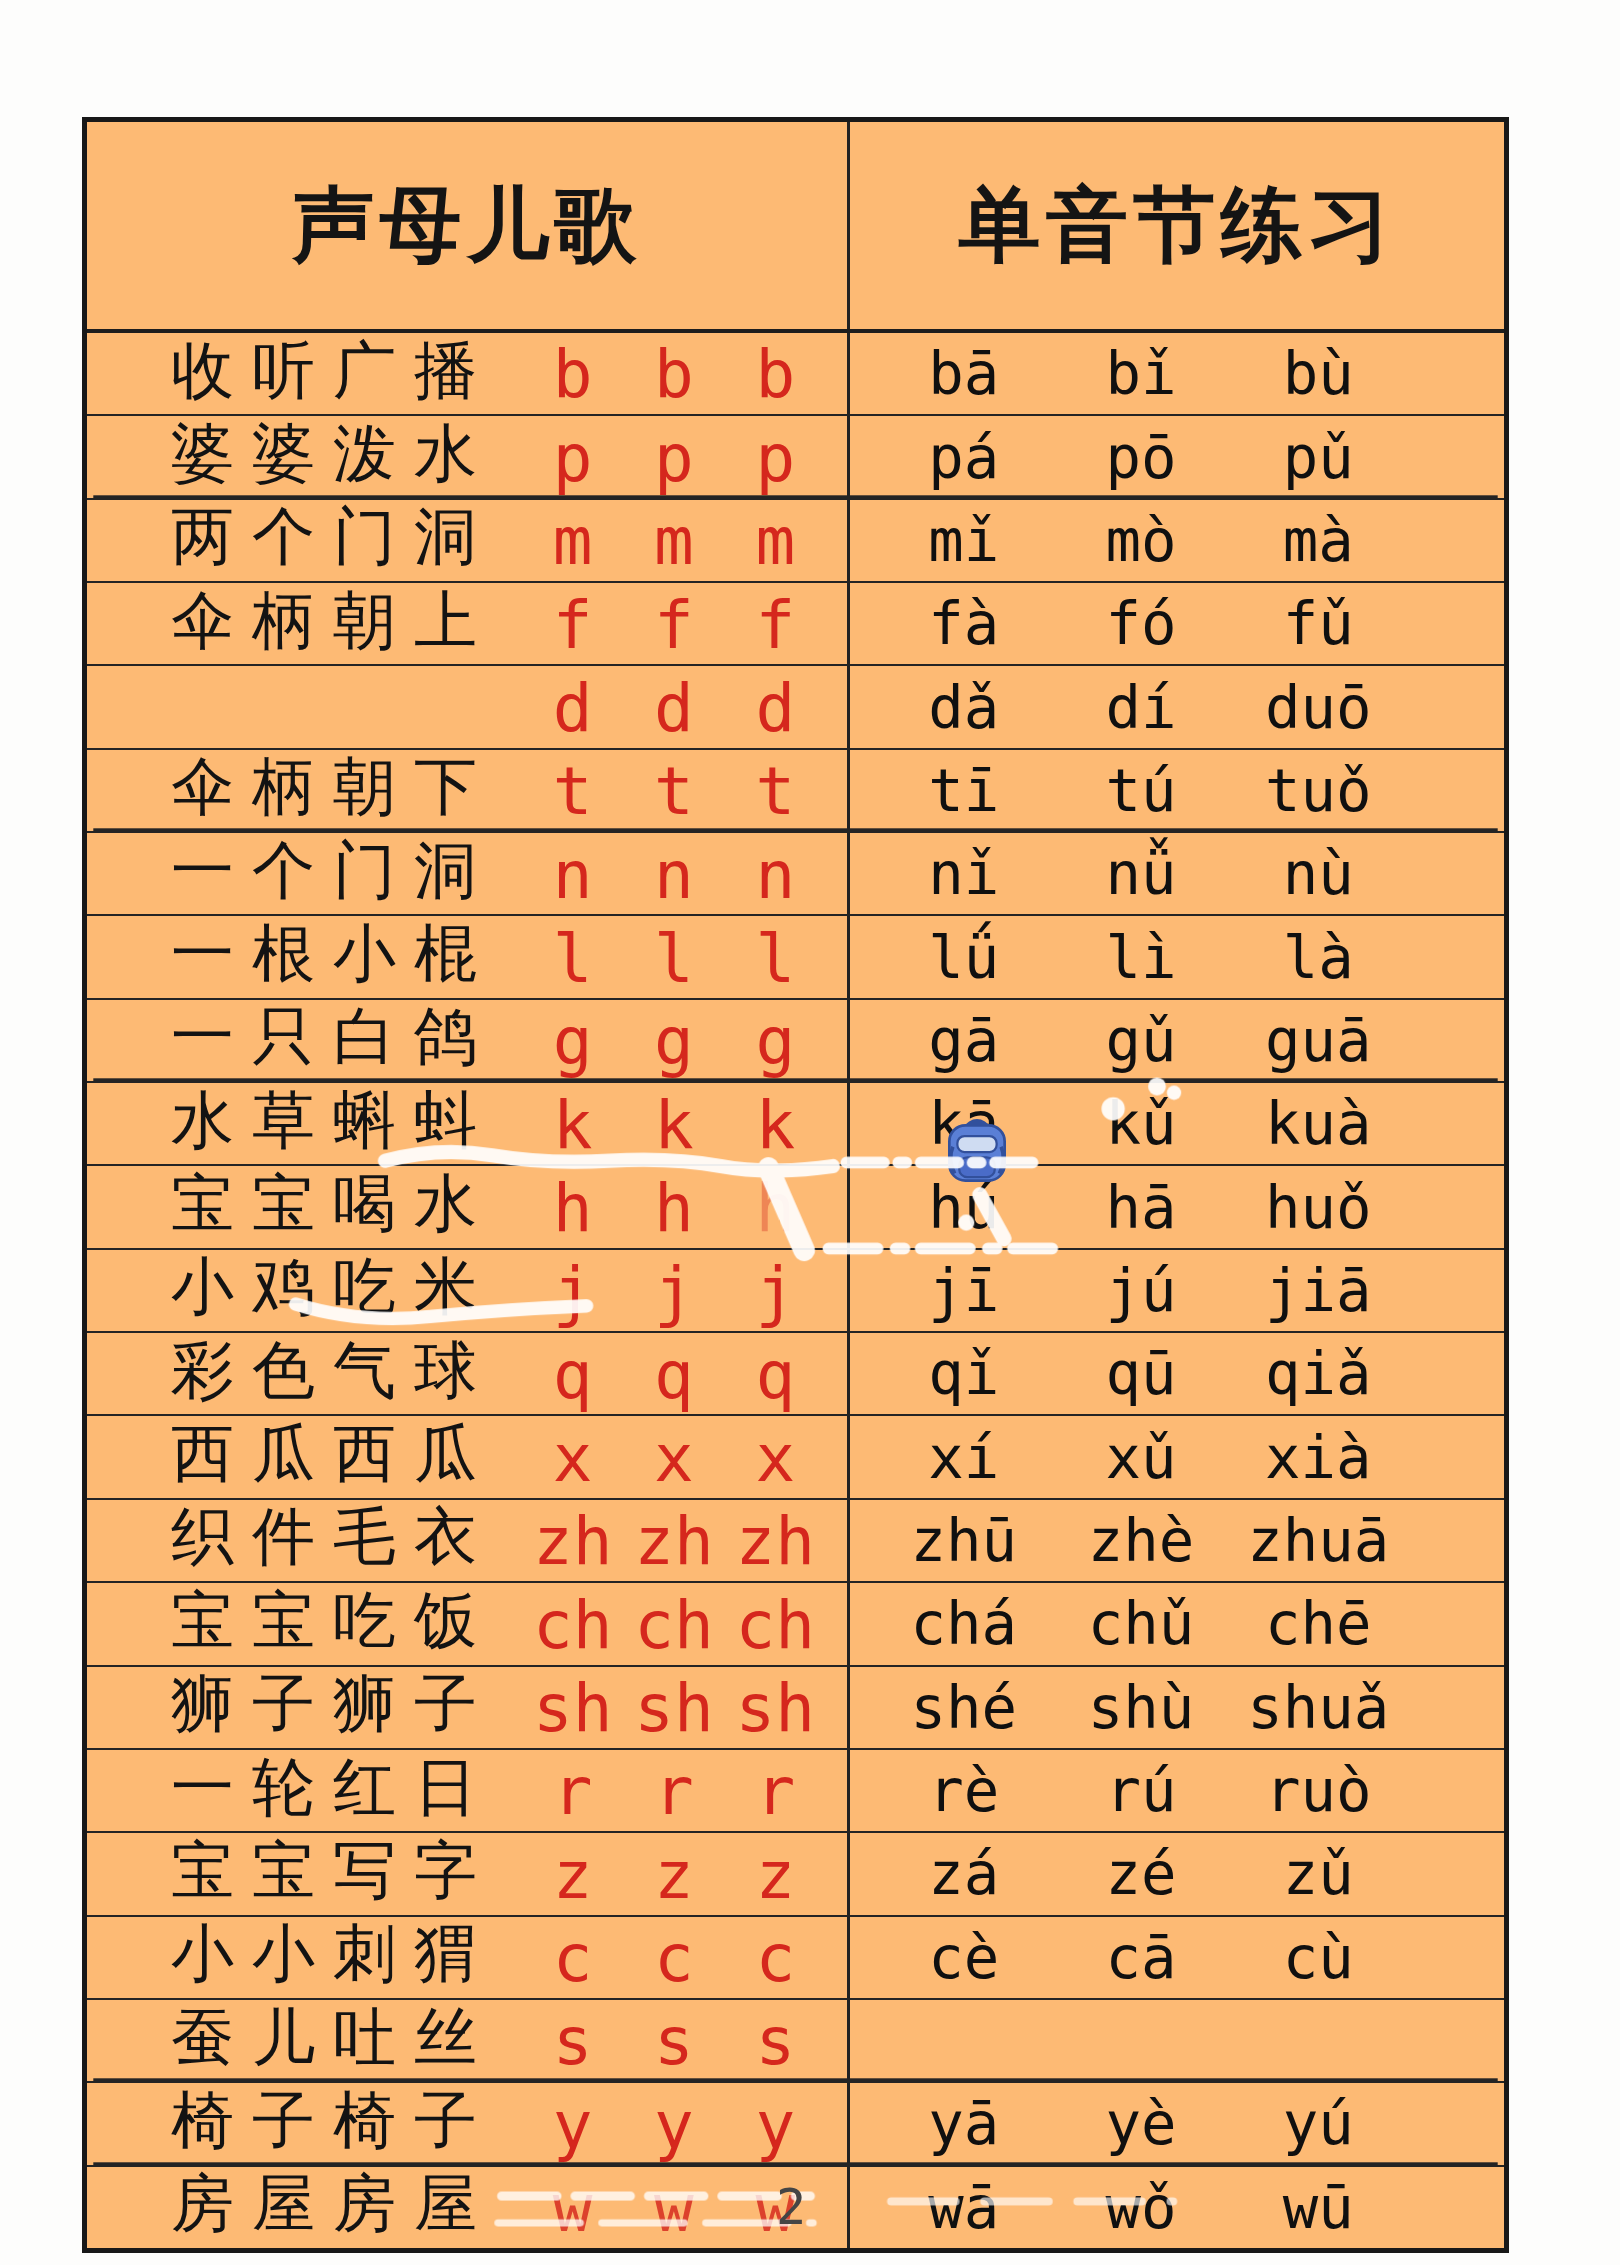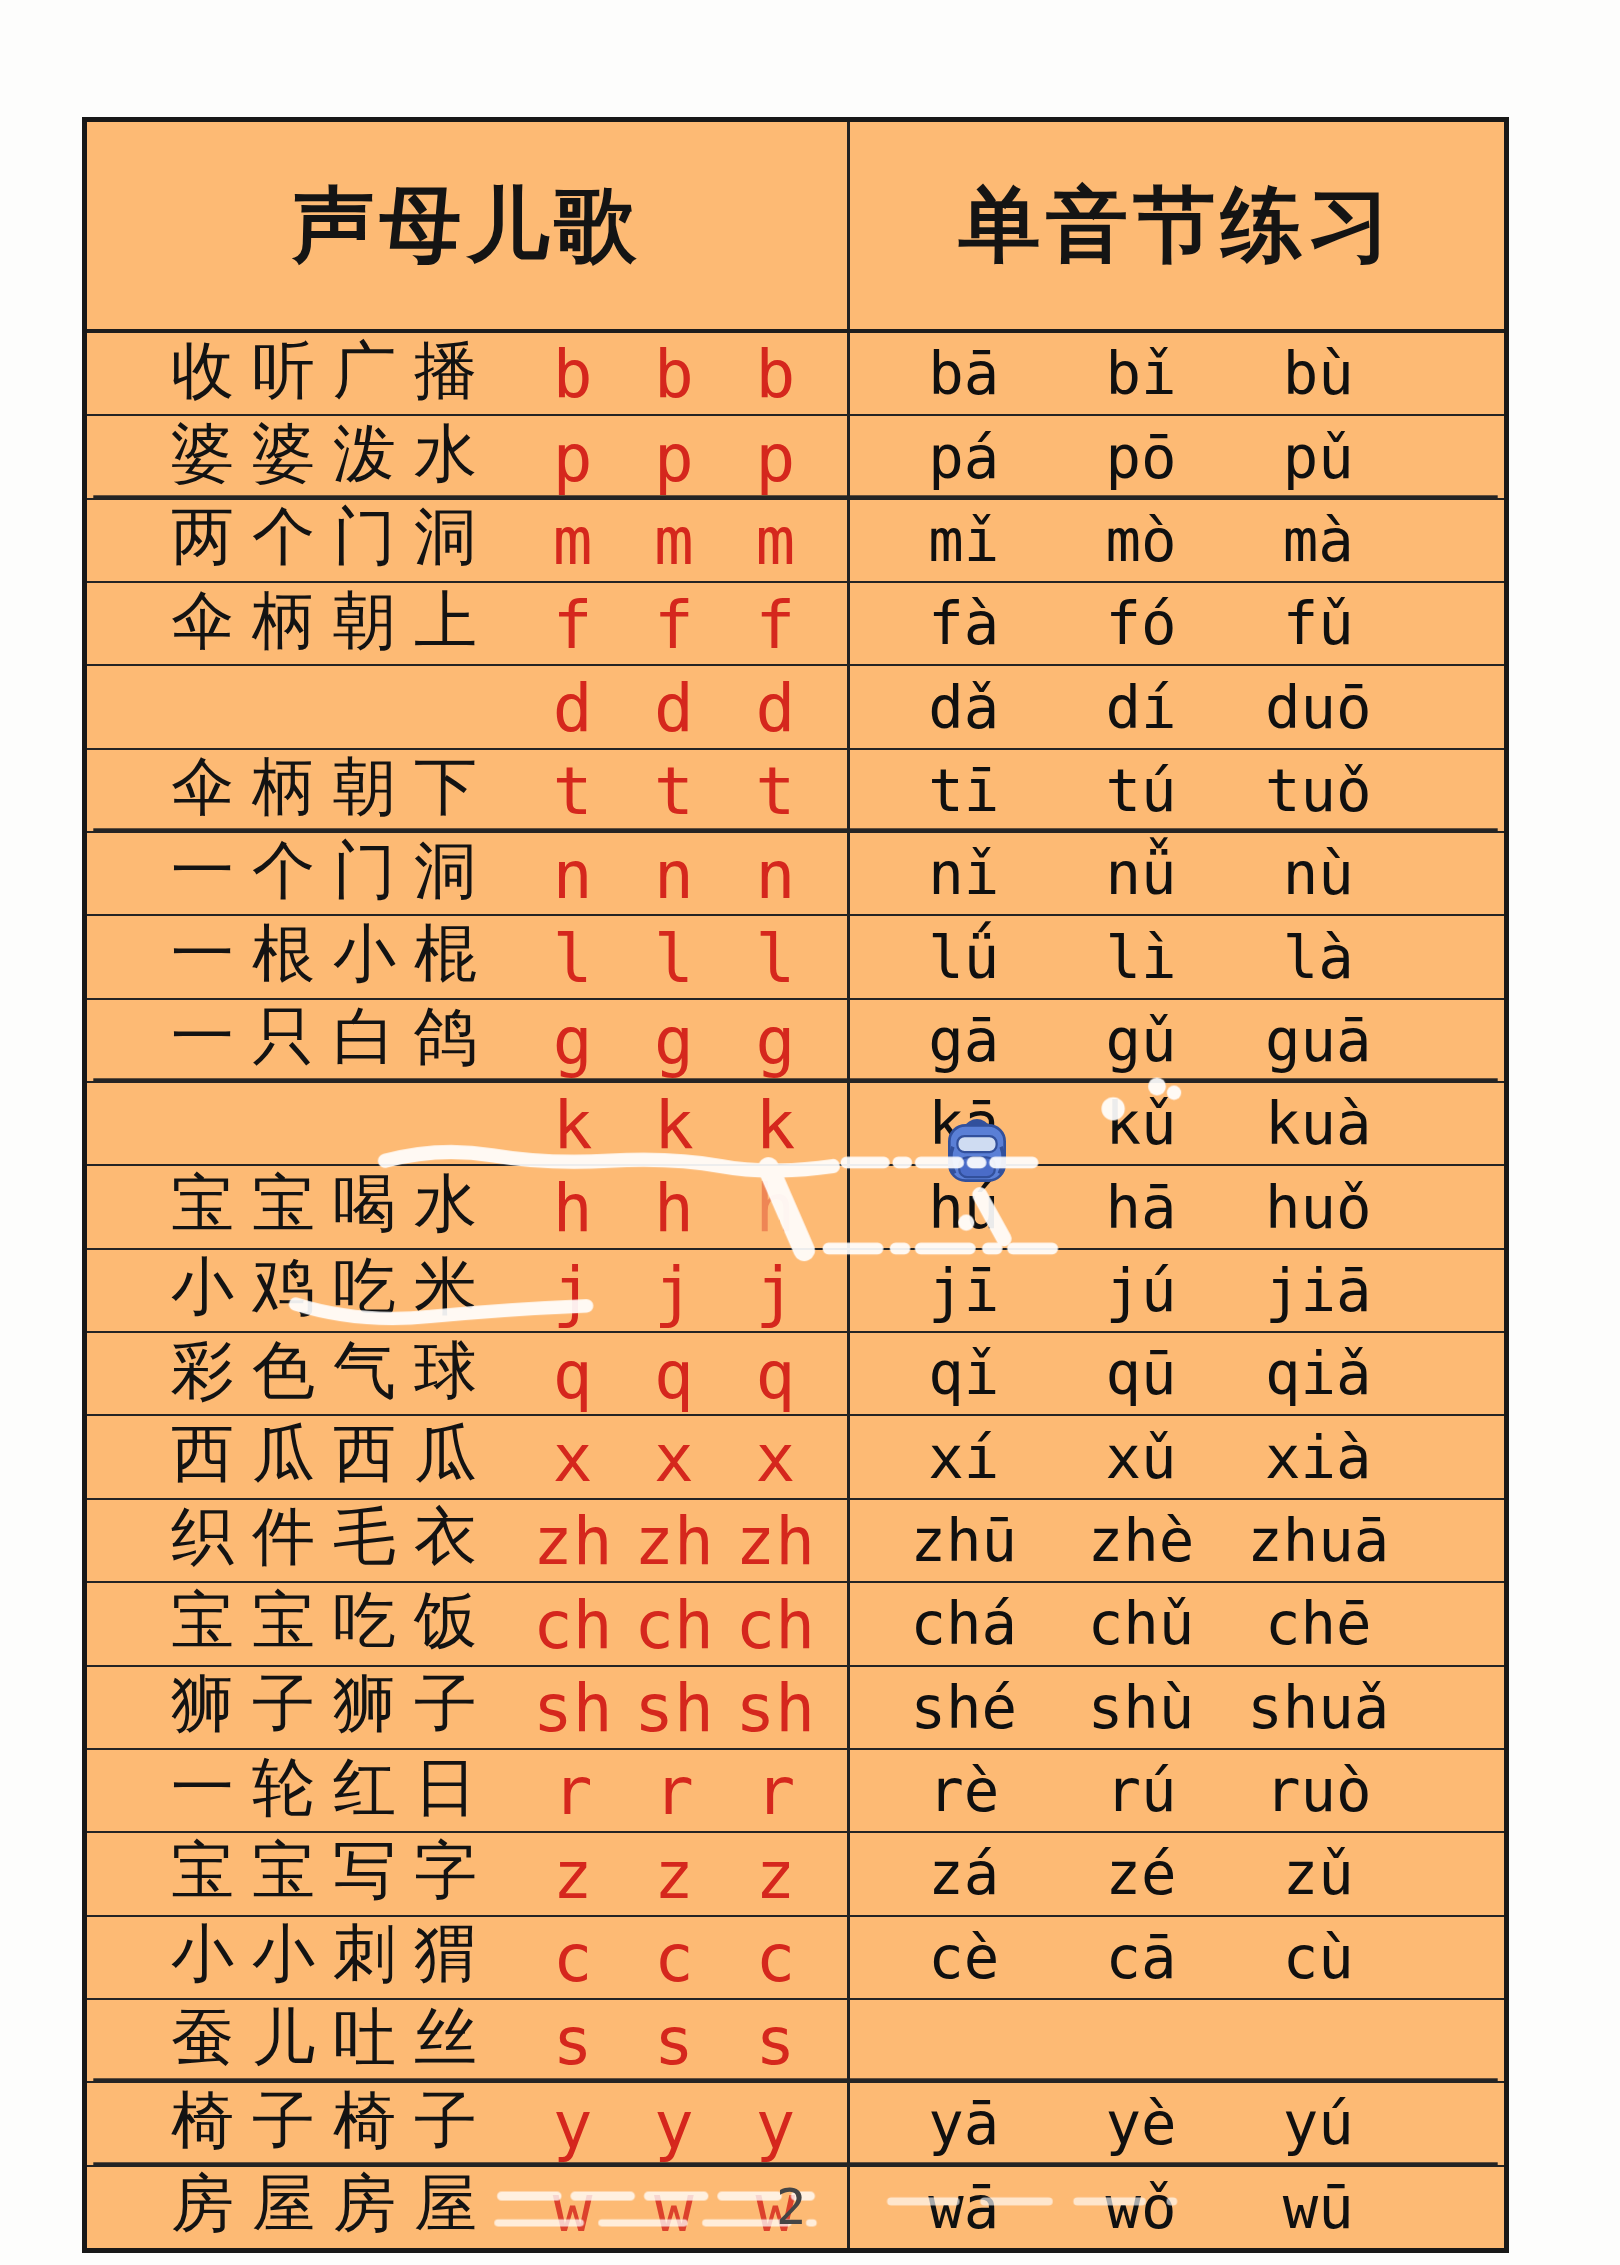--- a/index.html
+++ b/index.html
@@ -261,20 +261,21 @@
       </div>
       <div class="rcell">
         <span class="syl">gā</span>
         <span class="syl">gǔ</span>
         <span class="syl">guā</span>
       </div>
     </div>
 
     <div class="trow">
       <div class="lcell">
+        <span class="phrase">水草蝌蚪</span>
         <span class="letters">
           <span>k</span>
           <span>k</span>
           <span>k</span>
         </span>
       </div>
       <div class="rcell">
         <span class="syl">kā</span>
         <span class="syl">kǔ</span>
         <span class="syl">kuà</span>

